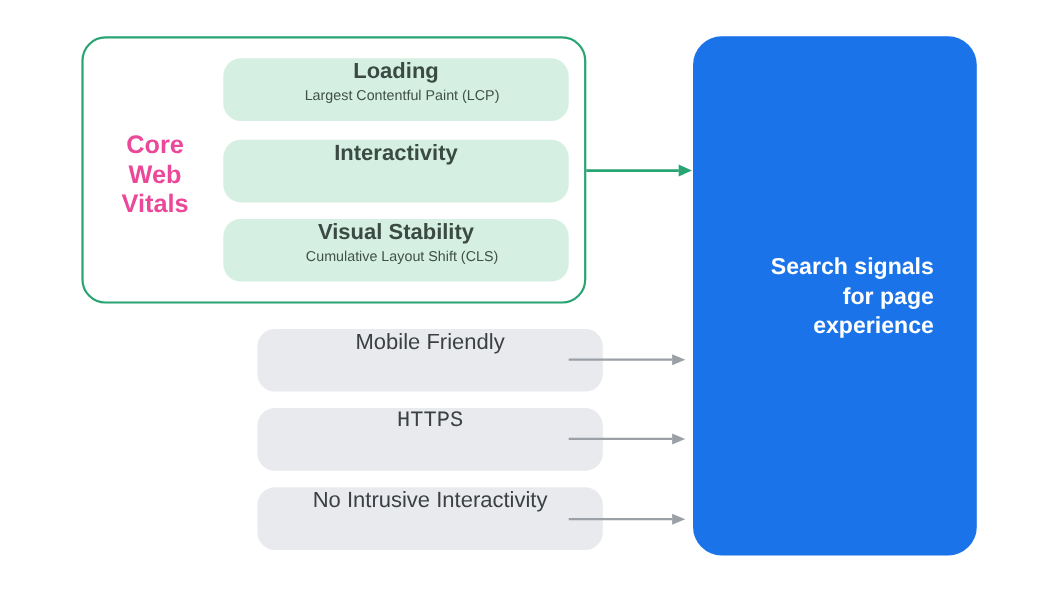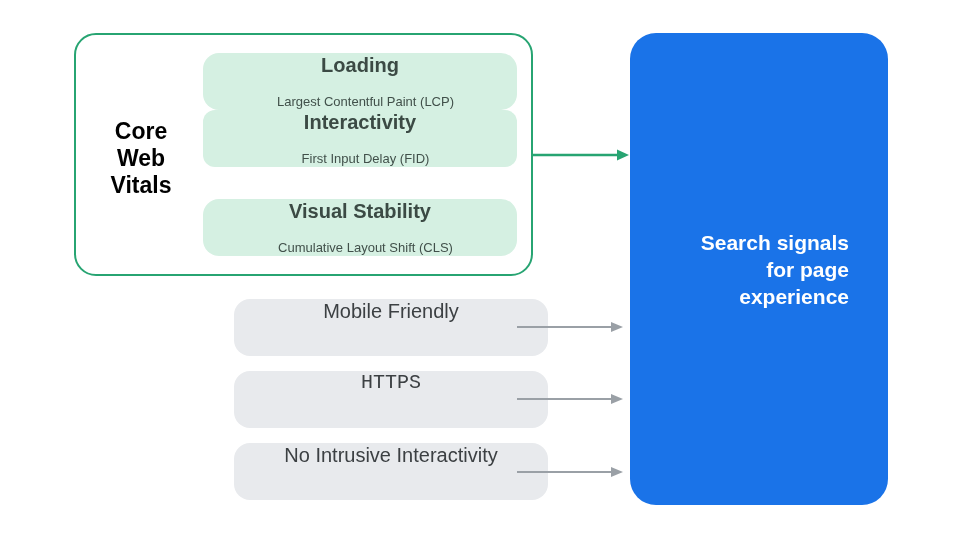--- a/index.html
+++ b/index.html
@@ -11,39 +11,39 @@
   .abs{position:absolute;}
 
   
   .cwv-container{
     left:74px;top:33px;width:459px;height:243px;
     border:2.5px solid #27a472;border-radius:22px;
     box-sizing:border-box;background:#ffffff;
   }
   .cwv-label{
     left:99px;top:118px;width:84px;
-    text-align:center;color:#000000;
+    text-align:center;color:#ec4899;
     font-size:23px;font-weight:bold;line-height:27px;
   }
 
   
   .pill{
     left:203px;width:314px;height:57px;border-radius:16px;
-    display:flex;flex-direction:column;align-items:center;justify-content:space-between;
+    display:flex;flex-direction:column;align-items:center;justify-content:flex-start;
     box-sizing:border-box;
   }
   .pill-green{background:#d5f0e2;}
   .pill-green .pill-title{
     color:#3b4a44;font-size:20px;font-weight:600;line-height:24px;
   }
   .pill-green .pill-subtitle{
     color:#41504a;font-size:13px;line-height:17px;margin-top:1px;margin-left:11px;
   }
   .pill-loading{top:53px;}
-  .pill-interactivity{top:110px;border-radius:12px;}
+  .pill-interactivity{top:127px;}
   .pill-visual-stability{top:199px;}
 
   
   .pill-gray{background:#e8eaed;margin-left:31px;}
   .pill-gray .pill-label{color:#3c4043;font-size:20px;line-height:24px;}
   .pill-mobile{top:299px;}
   .pill-https{top:371px;font-family:Liberation Mono, monospace;}
   .pill-interstitials{top:443px;}
 
   
@@ -71,21 +71,20 @@
 
 <div class="abs cwv-label">Core Web Vitals</div>
 
 <div class="abs pill pill-green pill-loading">
   <div class="pill-title">Loading</div>
   <div class="pill-subtitle">Largest Contentful Paint (LCP)</div>
 </div>
 
 <div class="abs pill pill-green pill-interactivity">
   <div class="pill-title">Interactivity</div>
-  <div class="pill-subtitle">First Input Delay (FID)</div>
 </div>
 
 <div class="abs pill pill-green pill-visual-stability">
   <div class="pill-title">Visual Stability</div>
   <div class="pill-subtitle">Cumulative Layout Shift (CLS)</div>
 </div>
 
 <svg class="arrow arrow-green" style="left:533px;top:148px" width="96" height="14" viewBox="0 0 96 14">
   <line x1="0" y1="7" x2="84" y2="7"></line>
   <polygon points="84,1.5 96,7 84,12.5"></polygon>

